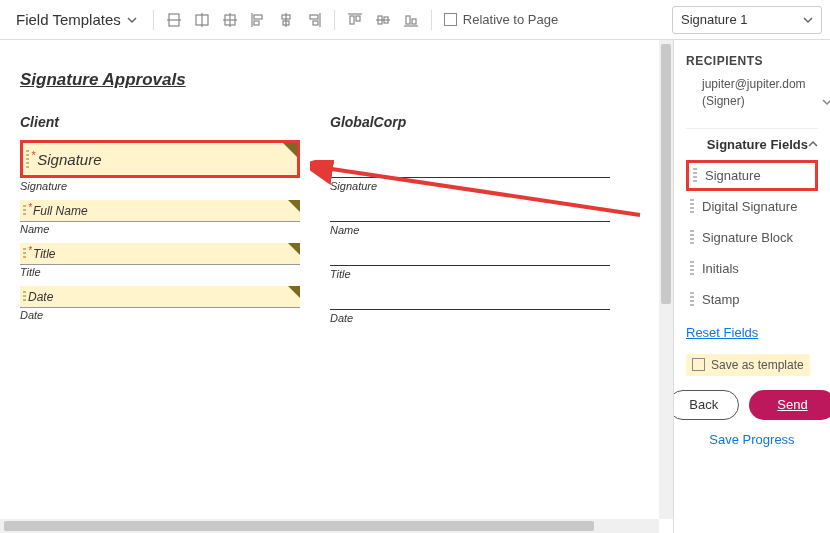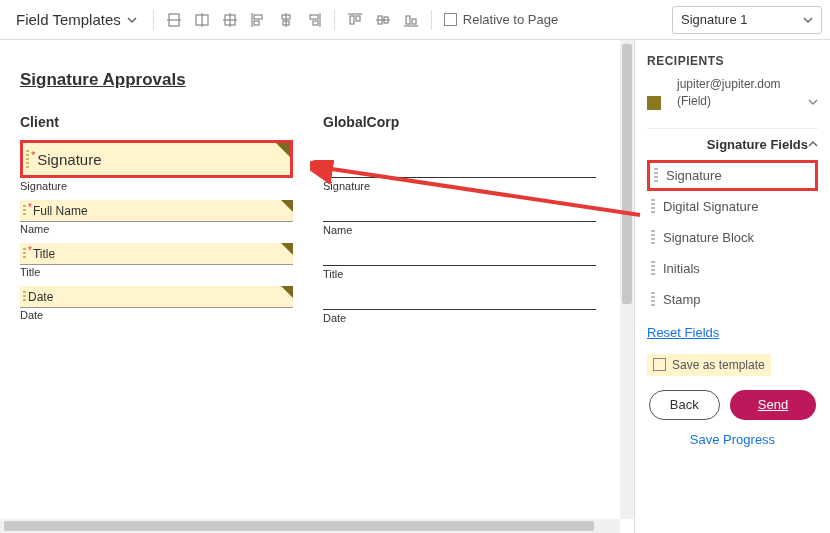--- a/index.html
+++ b/index.html
@@ -80,20 +80,21 @@
   }
   .doc-area {
     flex: 1;
     position: relative;
     overflow: hidden;
   }
   .doc-scroll {
     position: absolute;
     top: 0; left: 0; right: 14px; bottom: 14px;
     padding: 30px 24px 10px 20px;
+    font-style: italic;
   }
   .vscrollbar {
     position: absolute;
     right: 0; top: 0; bottom: 14px; width: 14px;
     background: #f0f0f0;
   }
   .vscrollbar .thumb {
     position: absolute;
     left: 2px; right: 2px;
     background: #c8c8c8;
@@ -193,21 +194,21 @@
     left: 3px; top: 50%; transform: translateY(-50%);
     width: 3px; height: 12px;
     background: repeating-linear-gradient(to bottom, #c7b86b 0, #c7b86b 2px, transparent 2px, transparent 4px);
   }
   .empty-line {
     height: 26px;
     border-bottom: 1px solid #333;
     margin-bottom: 2px;
   }
   .right-panel {
-    width: 196px;
+    width: 157px;
     border-left: 1px solid #ddd;
     padding: 14px 12px;
     overflow-y: auto;
     position: relative;
   }
   .section-title {
     font-size: 12px;
     font-weight: bold;
     color: #444;
     letter-spacing: 0.5px;
@@ -449,21 +450,21 @@
       <div class="thumb" style="left:4px;width:590px"></div>
     </div>
   </div>
 
   <div class="right-panel">
     <div class="section-title">RECIPIENTS</div>
     <div class="recipient">
       <div class="recipient-swatch"></div>
       <div class="recipient-info">
         <div>jupiter@jupiter.dom</div>
-        <div>(Field)</div>
+        <div>(Signer)</div>
       </div>
       <div class="recipient-chevron">
         <svg width="10" height="10" viewBox="0 0 10 10">
             <path d="M1 3 L5 7 L9 3" stroke="#888" fill="none" stroke-width="1.5"></path>
           </svg>
       </div>
     </div>
 
     <div class="fields-header">
       <span>Signature Fields</span>

